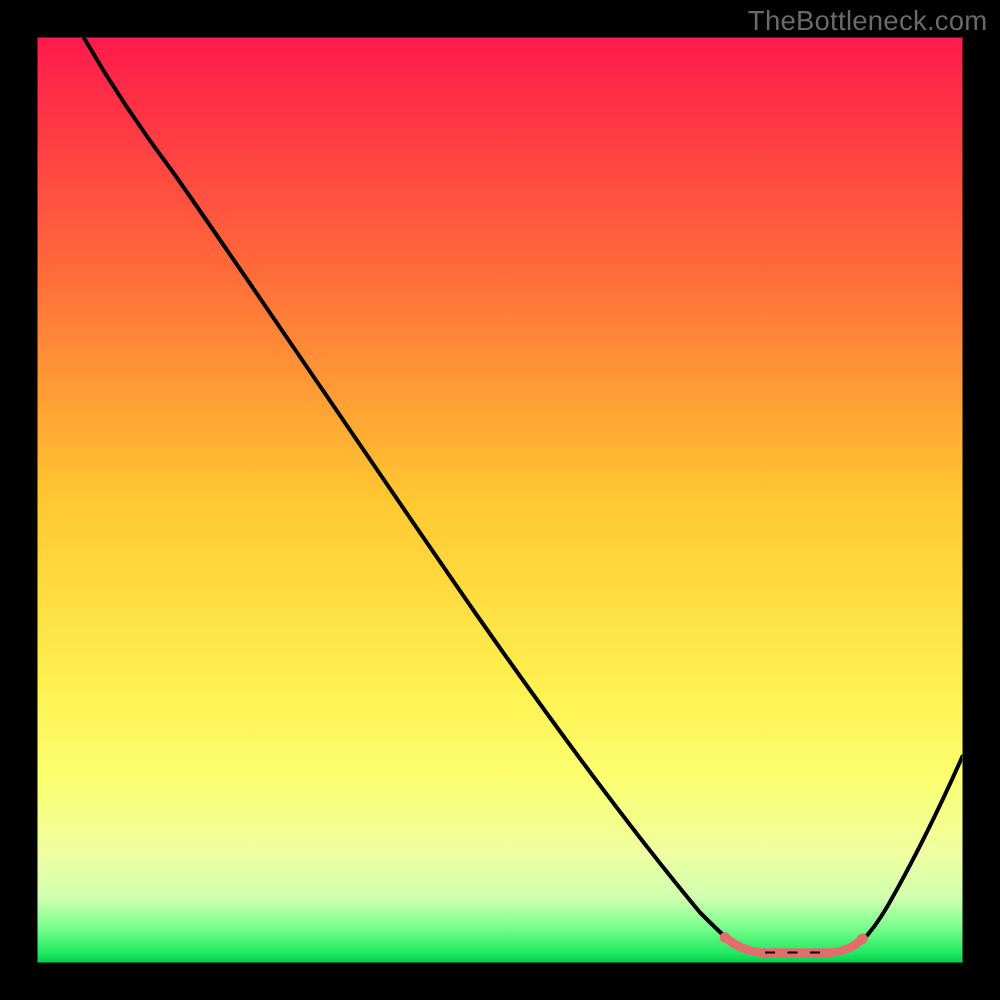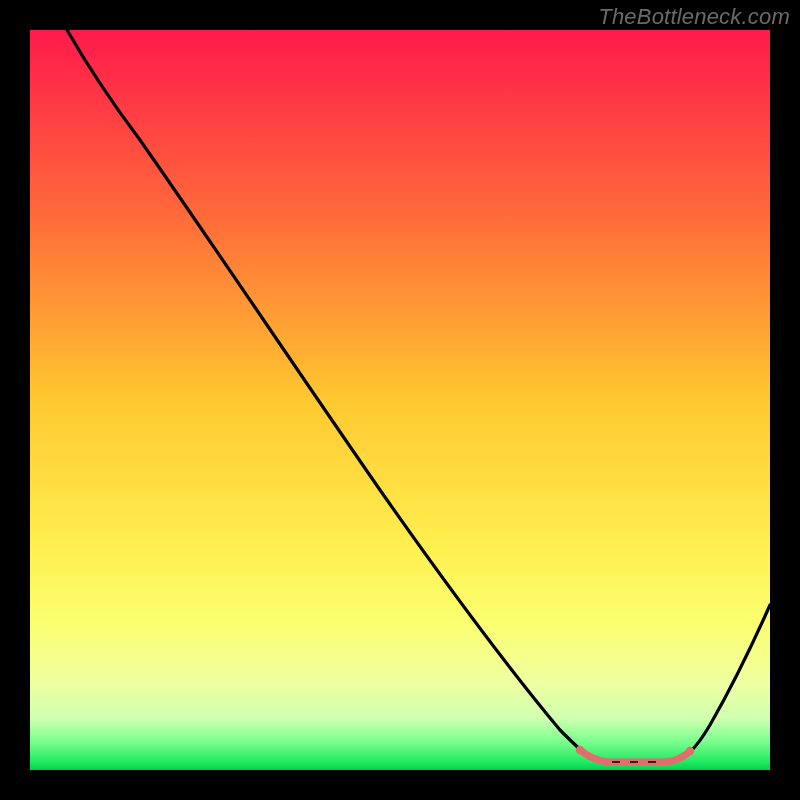--- a/index.html
+++ b/index.html
@@ -2,21 +2,20 @@
 <html><head>
 <meta charset="utf-8">
 <style>
   * { margin: 0; padding: 0; box-sizing: border-box; }
   html, body { width: 800px; height: 800px; overflow: hidden; background: #000; }
   .container {
     position: relative;
     width: 800px;
     height: 684px;
     background: #000;
-    font-style: italic;
   }
   .watermark {
     position: absolute;
     top: 4px;
     right: 10px;
     color: #6a6a6a;
     font-family: Arial, Helvetica, sans-serif;
     font-size: 22px;
     font-weight: 500;
     letter-spacing: 0.2px;

